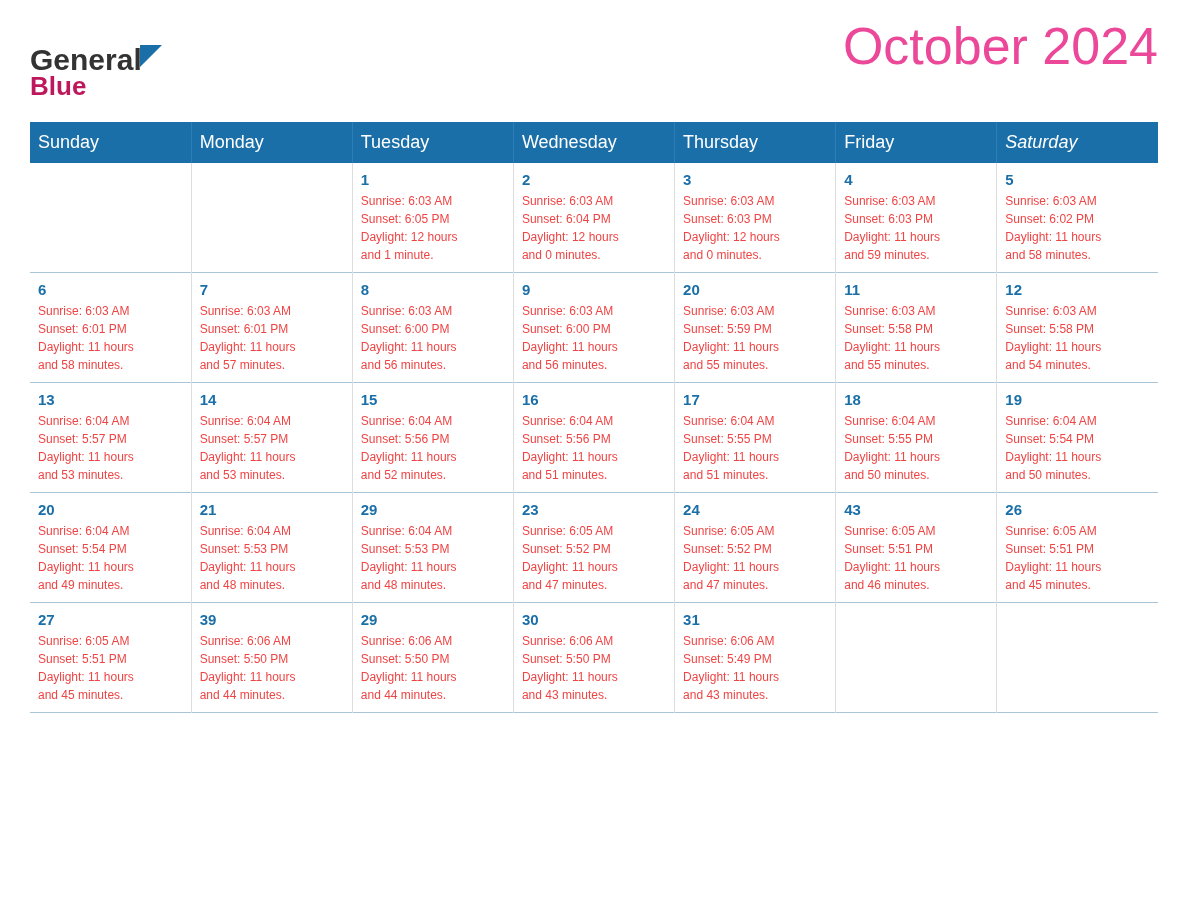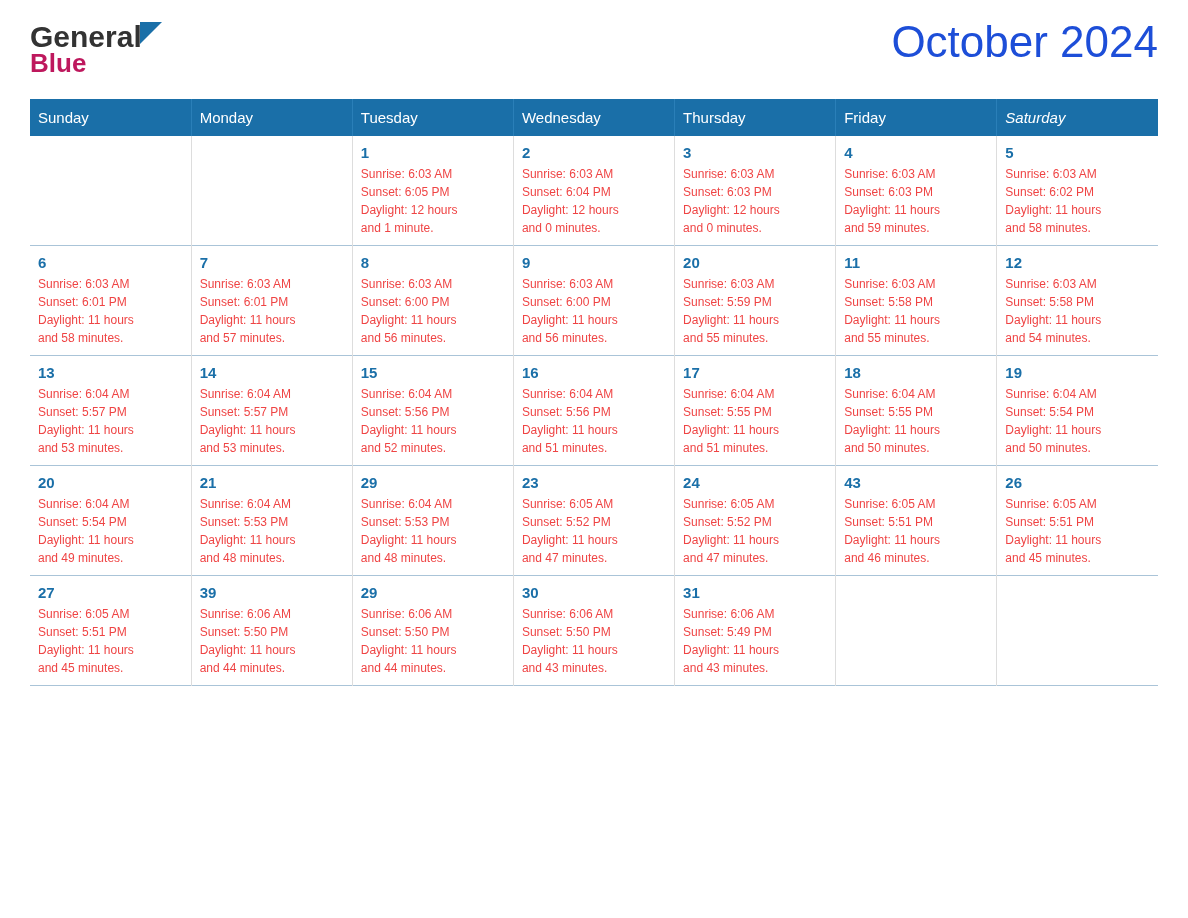--- a/index.html
+++ b/index.html
@@ -17,42 +17,42 @@
     }
     .logo {
       display: flex;
       flex-direction: column;
       align-items: flex-start;
     }
     .title-section {
       text-align: right;
     }
     .month-title {
-      font-size: 44px;
+      font-size: 52px;
       font-weight: 300;
-      color: #1d4ed8;
+      color: #ec4899;
       line-height: 1;
     }
     .location {
       font-size: 20px;
       color: #555;
       margin-top: 6px;
     }
     table {
       width: 100%;
       border-collapse: collapse;
     }
     thead tr {
       background-color: #1a6fa8;
     }
     thead th {
       color: #ffffff;
       padding: 10px 8px;
       text-align: left;
-      font-size: 15px;
+      font-size: 18px;
       font-weight: normal;
       border-right: 1px solid #2a7fb8;
     }
     thead th:last-child {
       border-right: none;
       font-style: italic;
     }
     tbody tr {
       border-bottom: 1px solid #aac4d8;
     }
@@ -82,21 +82,21 @@
     }
     .empty-cell {
       background: #ffffff;
     }
   </style>
 </head>
 <body>
 
 <div class="header">
   <div class="logo">
-    <div style="display:flex; align-items:center; gap:0;">
+    <div style="display:flex; align-items:center; gap:0;margin-top:23px;">
       <span style="font-size:30px; font-weight:bold; color:#333; font-family:Arial;">General</span>
       <svg width="22" height="22" viewBox="0 0 22 22" style="margin-left:-2px; margin-top:-8px;">
         <polygon points="0,0 22,0 0,22" fill="#1a6fa8"></polygon>
       </svg>
     </div>
     <span style="font-size:26px; font-weight:bold; color:#be185d; margin-top:-6px; margin-left:0;">Blue</span>
   </div>
   <div class="title-section">
     <div class="month-title">October 2024</div>
   </div>

